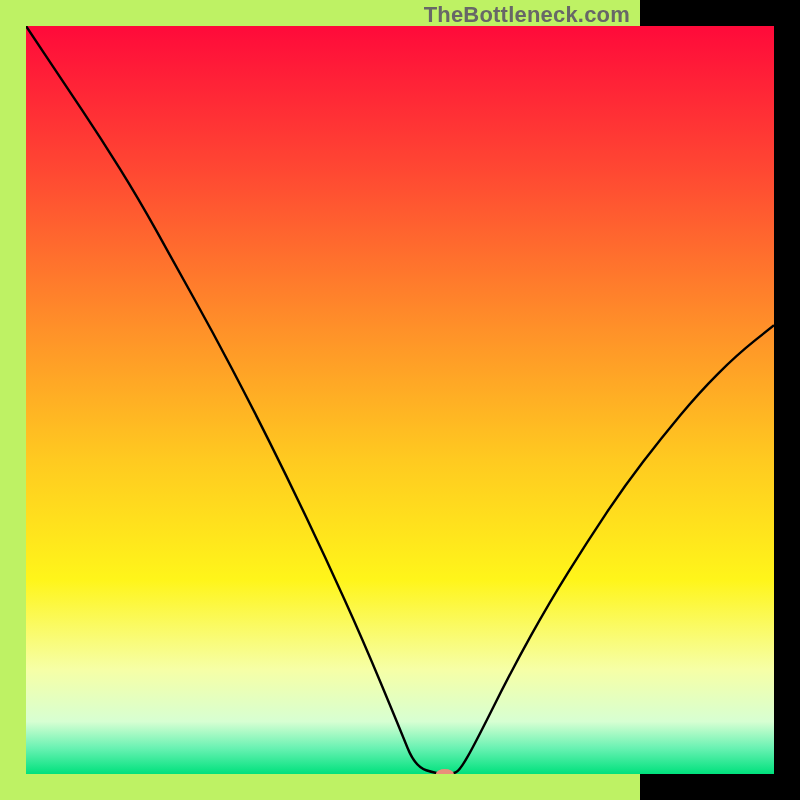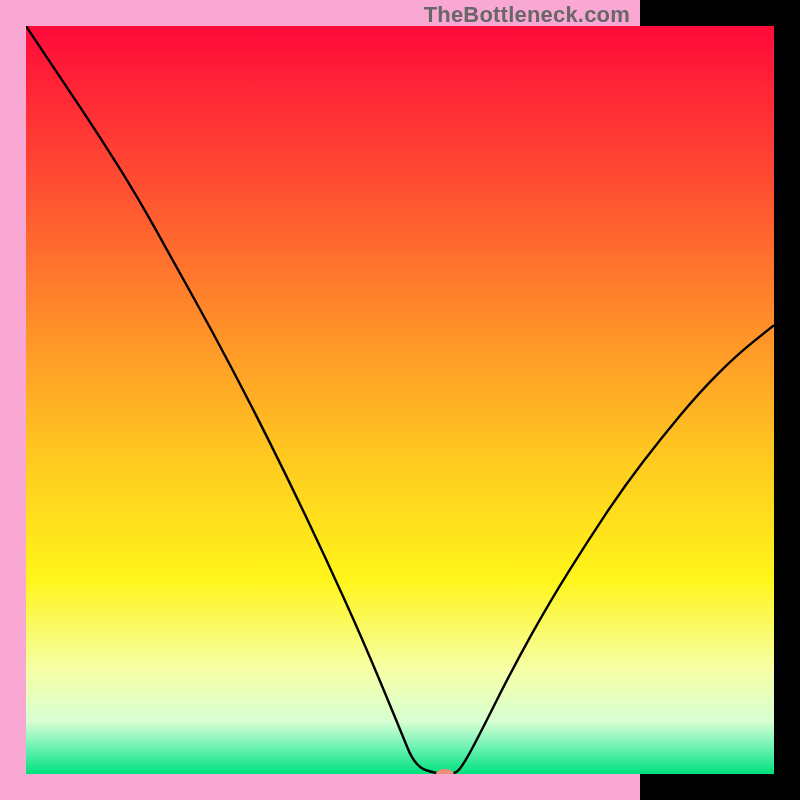--- a/index.html
+++ b/index.html
@@ -8,21 +8,21 @@
     width: 800px;
     height: 800px;
     background: #000;
     overflow: hidden;
     font-family: Arial, Helvetica, sans-serif;
   }
   .frame {
     position: relative;
     width: 640px;
     height: 800px;
-    background: #f9a8d4;
+    background: #bef264;
   }
   .watermark {
     position: absolute;
     top: 2px;
     right: 10px;
     color: #676767;
     font-size: 22px;
     font-weight: 600;
     letter-spacing: 0.2px;
     z-index: 5;

